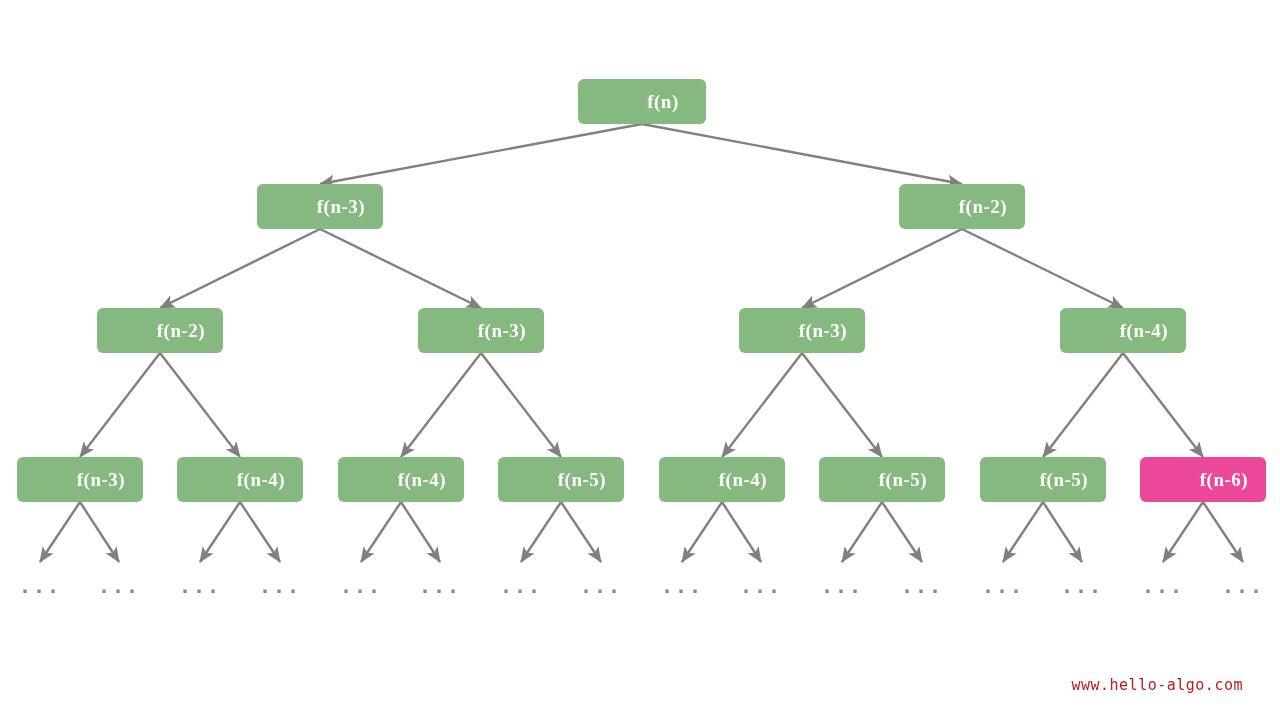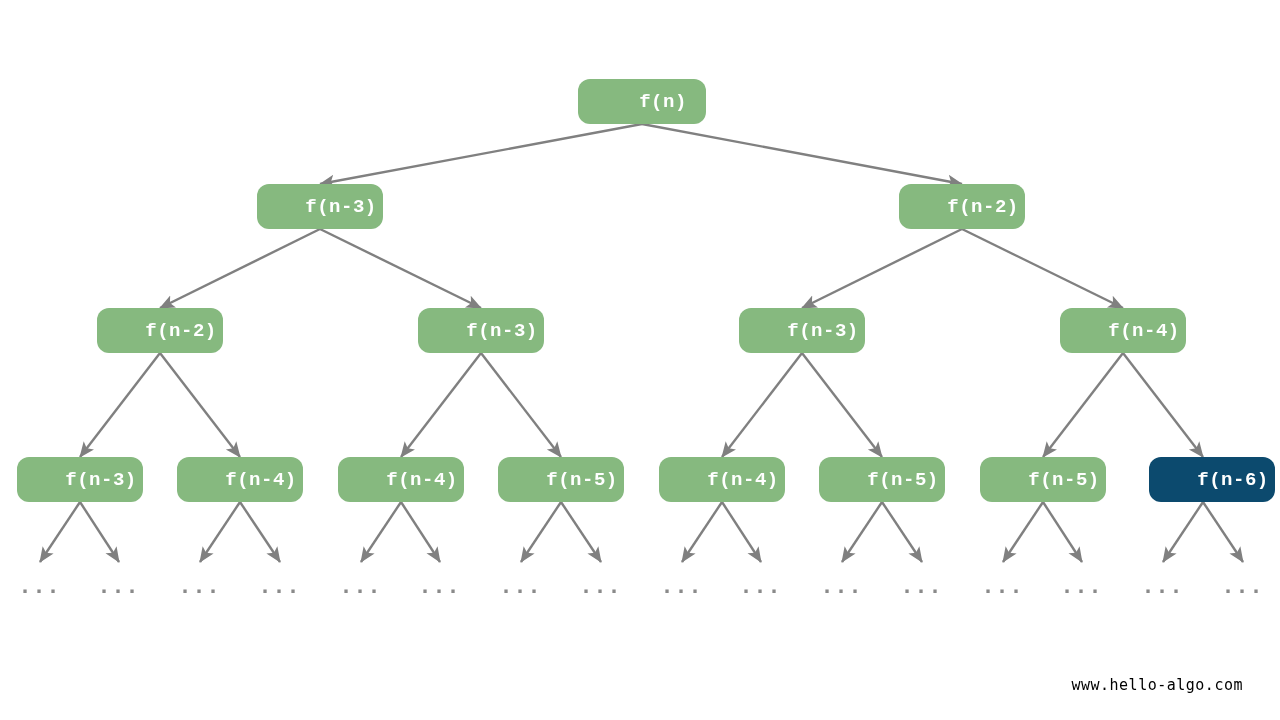--- a/index.html
+++ b/index.html
@@ -24,26 +24,26 @@
     position: absolute;
     left: 0;
     top: 0;
     width: 1280px;
     height: 720px;
     pointer-events: none;
   }
   .node {
     position: absolute;
     background: #86b97f;
-    border-radius: 12px;
+    border-radius: 6px;
     display: flex;
     align-items: center;
     justify-content: center;
     color: #ffffff;
-    font-family: Liberation Mono, monospace;
+    font-family: Liberation Serif, serif;
     font-size: 19px;
     font-weight: bold;
     letter-spacing: 0.5px;
     white-space: nowrap;
     box-sizing: border-box;
     padding-left: 42px;
   }
   .ellipsis {
     position: absolute;
     color: #8a8a8a;
@@ -51,21 +51,21 @@
     font-size: 20px;
     font-weight: bold;
     letter-spacing: 2px;
     transform: translate(-50%, -50%);
     white-space: nowrap;
   }
   #watermark {
     position: absolute;
     right: 37px;
     top: 676px;
-    color: #000000;
+    color: #b91c1c;
     font-family: "DejaVu Sans Mono", "Liberation Mono", monospace;
     font-size: 15px;
     letter-spacing: 0.5px;
     white-space: nowrap;
   }
 </style>
 </head>
 <body>
 
 <div id="canvas">
@@ -118,21 +118,21 @@
       <div class="node" style="left: 418px; top: 308px; width: 126px; height: 45px; background: rgb(134, 185, 127); color: rgb(255, 255, 255);">f(n-3)</div>
       <div class="node" style="left: 739px; top: 308px; width: 126px; height: 45px; background: rgb(134, 185, 127); color: rgb(255, 255, 255);">f(n-3)</div>
       <div class="node" style="left: 1060px; top: 308px; width: 126px; height: 45px; background: rgb(134, 185, 127); color: rgb(255, 255, 255);">f(n-4)</div>
       <div class="node" style="left: 17px; top: 457px; width: 126px; height: 45px; background: rgb(134, 185, 127); color: rgb(255, 255, 255);">f(n-3)</div>
       <div class="node" style="left: 177px; top: 457px; width: 126px; height: 45px; background: rgb(134, 185, 127); color: rgb(255, 255, 255);">f(n-4)</div>
       <div class="node" style="left: 338px; top: 457px; width: 126px; height: 45px; background: rgb(134, 185, 127); color: rgb(255, 255, 255);">f(n-4)</div>
       <div class="node" style="left: 498px; top: 457px; width: 126px; height: 45px; background: rgb(134, 185, 127); color: rgb(255, 255, 255);">f(n-5)</div>
       <div class="node" style="left: 659px; top: 457px; width: 126px; height: 45px; background: rgb(134, 185, 127); color: rgb(255, 255, 255);">f(n-4)</div>
       <div class="node" style="left: 819px; top: 457px; width: 126px; height: 45px; background: rgb(134, 185, 127); color: rgb(255, 255, 255);">f(n-5)</div>
       <div class="node" style="left: 980px; top: 457px; width: 126px; height: 45px; background: rgb(134, 185, 127); color: rgb(255, 255, 255);">f(n-5)</div>
-      <div class="node" style="left: 1140px; top: 457px; width: 126px; height: 45px; background: #0c4a6e; color: rgb(255, 255, 255); margin-left: 9px;">f(n-6)</div>
+      <div class="node" style="left: 1140px; top: 457px; width: 126px; height: 45px; background: #ec4899; color: rgb(255, 255, 255);">f(n-6)</div>
     </div>
   <div id="ellipsis-layer">
       <div class="ellipsis" style="left: 40px; top: 586px; color: rgb(138, 138, 138);">...</div>
       <div class="ellipsis" style="left: 119px; top: 586px; color: rgb(138, 138, 138);">...</div>
       <div class="ellipsis" style="left: 200px; top: 586px; color: rgb(138, 138, 138);">...</div>
       <div class="ellipsis" style="left: 280px; top: 586px; color: rgb(138, 138, 138);">...</div>
       <div class="ellipsis" style="left: 361px; top: 586px; color: rgb(138, 138, 138);">...</div>
       <div class="ellipsis" style="left: 440px; top: 586px; color: rgb(138, 138, 138);">...</div>
       <div class="ellipsis" style="left: 521px; top: 586px; color: rgb(138, 138, 138);">...</div>
       <div class="ellipsis" style="left: 601px; top: 586px; color: rgb(138, 138, 138);">...</div>

